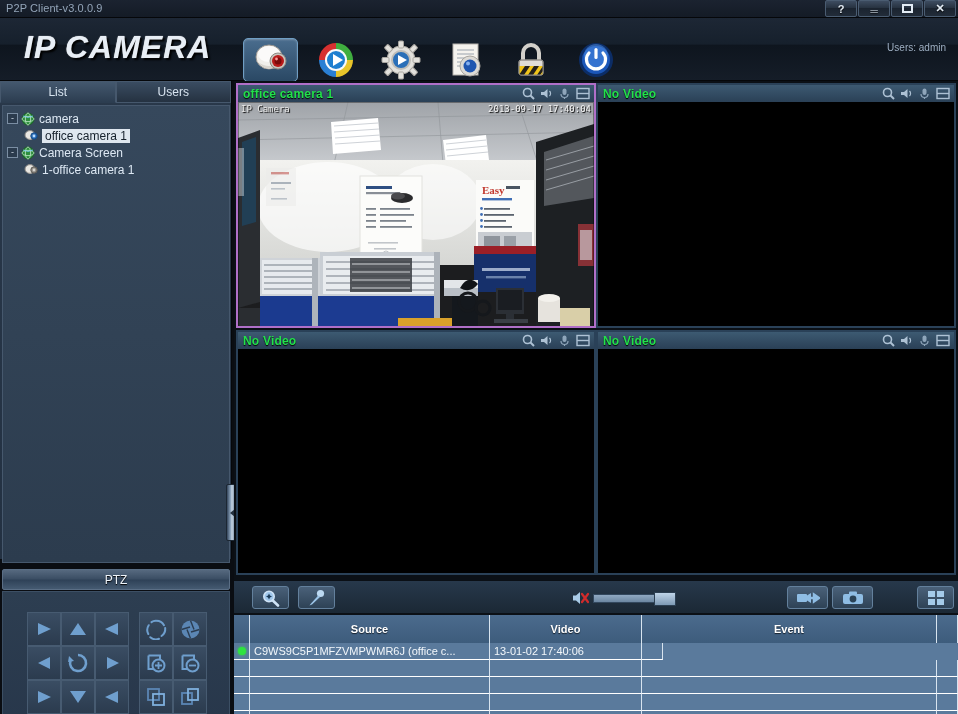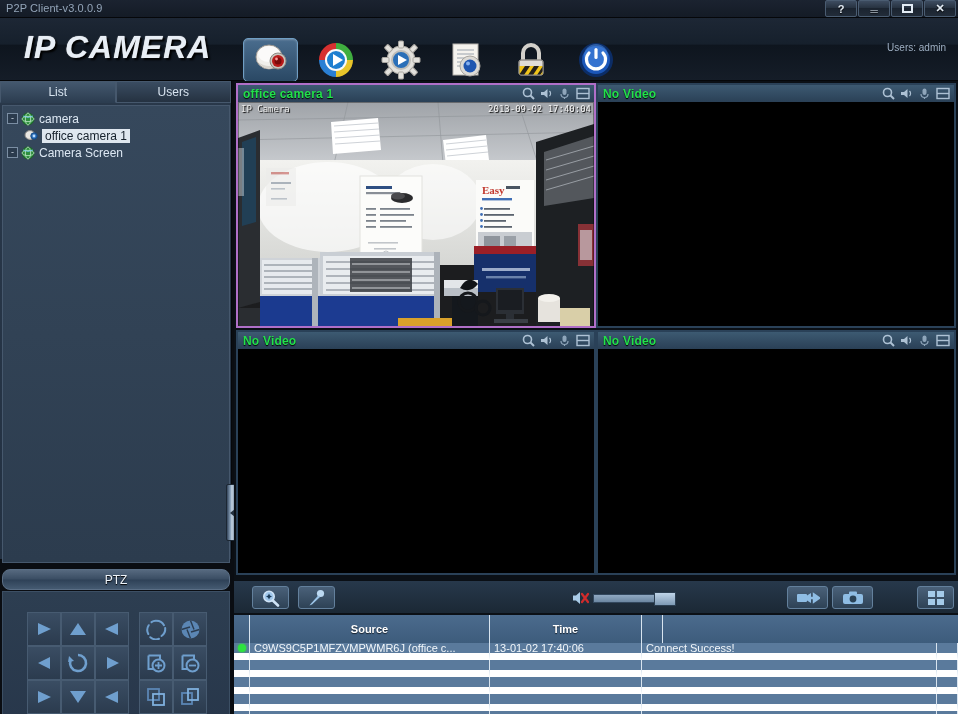--- a/index.html
+++ b/index.html
@@ -118,21 +118,21 @@
     border-right:5px solid #22303f;
   }
 
   .barlabel {
     position:absolute; left:2px; width:228px; height:21px;
     background: linear-gradient(to bottom,#56697f 0%,#3a4d63 48%,#2e4157 52%,#455a71 100%);
     border:1px solid #5a6e85; border-radius:2px;
     display:flex; align-items:center; justify-content:center;
     font-size:12px; color:#eef4fa; text-shadow:0 1px 1px #000;
   }
-  #ptzbar { top:488px;border-radius:8px; }
+  #ptzbar { top:488px; }
   .ptzbody {
     position:absolute; left:2px; top:510px; width:228px; height:152px;
     background: linear-gradient(to bottom,#2d3e51 0%, #27364a 100%);
     border:1px solid #3c4f64;
   }
   .padgrid {
     position:absolute; left:24px; top:20px;
     display:grid; grid-template-columns:repeat(3,34px); grid-template-rows:repeat(3,34px);
     border:1px solid #4d6party;
   }
@@ -190,22 +190,22 @@
   .evhead { display:flex; height:28px; background: linear-gradient(to bottom,#4b6b8d 0%,#3d5c7c 100%); }
   .evhead div {
     font-size:11px; font-weight:bold; color:#ffffff; text-shadow:0 1px 1px #16202b;
     display:flex; align-items:center; justify-content:center;
     border-right:1px solid #d8e4ef;
   }
   .evrow { display:flex; height:17px; }
   .evrow div {
     font-size:11px; color:#f2f7fb;
     display:flex; align-items:center; padding-left:4px;
-    border-right:1px solid #d8e4ef; border-bottom:7px solid #ffffff;
-    overflow:hidden; white-space:nowrap;text-decoration:underline;
+    border-right:1px solid #d8e4ef; border-bottom:1px solid #ffffff;
+    overflow:hidden; white-space:nowrap;
   }
   .c-led { width:16px; flex:0 0 auto; justify-content:center !important; padding-left:0 !important;}
   .c-src { width:240px; flex:0 0 auto; }
   .c-time{ width:152px; flex:0 0 auto; }
   .c-evt { flex:1 1 auto; }
   .c-tail{ width:21px; flex:0 0 auto; }
   .led { width:8px; height:8px; border-radius:50%; background:#2ee33f; box-shadow:0 0 3px #2ee33f; }
 </style>
 </head>
 <body>
@@ -347,20 +347,30 @@
         <span class="tgl">-</span>
         <svg class="gicon" viewBox="0 0 14 14">
           <circle cx="7" cy="7" r="6" fill="#2f8f3f" stroke="#1c5c28"></circle>
           <ellipse cx="7" cy="7" rx="6" ry="2.6" fill="none" stroke="#bfe8c6" stroke-width=".8"></ellipse>
           <ellipse cx="7" cy="7" rx="2.6" ry="6" fill="none" stroke="#bfe8c6" stroke-width=".8"></ellipse>
           <path d="M2 4 Q7 7 12 4" fill="none" stroke="#79c9ff" stroke-width=".8"></path>
         </svg>
         <span class="tlabel">Camera Screen</span>
       </div>
 
+      <div class="trow">
+        <span class="indent"></span>
+        <svg class="gicon" viewBox="0 0 14 14">
+          <ellipse cx="6" cy="6" rx="5" ry="4.4" fill="#e9e7e2" stroke="#8c8984"></ellipse>
+          <path d="M2 8 Q6 13 11 8 Q6 11 2 8Z" fill="#cfccc6"></path>
+          <circle cx="10" cy="7" r="3.2" fill="#8d8a84" stroke="#5e5b56"></circle>
+          <circle cx="10" cy="7" r="1.4" fill="#d8d5d0"></circle>
+        </svg>
+        <span class="tlabel">1-office camera 1</span>
+      </div>
     </div>
 
     <div class="splitter"></div>
 
     <div class="barlabel" id="ptzbar">PTZ</div>
 
     <div class="ptzbody">
       <div class="padgrid">
         <div class="pcell">
           <svg width="20" height="18" viewBox="0 0 20 18">
@@ -484,21 +494,21 @@
               <path d="M6.5 10.5 V12" stroke="#9fb5c9" stroke-width="1.2"></path>
             </svg>
           <svg width="14" height="13" viewBox="0 0 14 13">
               <rect x="1" y="1.5" width="12" height="10" fill="none" stroke="#c3d6e8" stroke-width="1.4"></rect>
               <path d="M1 6.5 H13" stroke="#c3d6e8" stroke-width="1.4"></path>
             </svg>
         </span>
       </div>
       <div class="vbody">
         <span class="osd-l">IP Camera</span>
-        <span class="osd-r">2013-09-02 17:40:04</span>
+        <span class="osd-r">2013-09-17 17:40:04</span>
         <svg width="356" height="228" viewBox="0 0 356 228" preserveAspectRatio="none">
           <defs>
             <linearGradient id="ceil" x1="0" y1="0" x2="0" y2="1">
               <stop offset="0" stop-color="#9fa3a8"></stop>
                 <stop offset="1" stop-color="#c8cbcf"></stop>
             </linearGradient>
             <linearGradient id="wall" x1="0" y1="0" x2="0" y2="1">
               <stop offset="0" stop-color="#f2f2ef"></stop>
                 <stop offset="1" stop-color="#d6d7d4"></stop>
             </linearGradient>
@@ -803,31 +813,31 @@
           <rect x="10" y="9" width="7" height="6" fill="#a5cbe9"></rect>
       </svg>
     </div>
 
   </div>
 
   <div class="evtable">
     <div class="evhead">
       <div class="c-led"></div>
       <div class="c-src">Source</div>
-      <div class="c-time">Time</div>
+      <div class="c-time">Video</div>
+      <div class="c-evt">Event</div>
       <div class="c-tail"></div>
     </div>
 
     <div class="evrow">
       <div class="c-led">
           <span class="led"></span>
         </div>
       <div class="c-src">C9WS9C5P1MFZVMPWMR6J (office c...</div>
       <div class="c-time">13-01-02 17:40:06</div>
-      <div class="c-evt">Connect Success!</div>
       <div class="c-tail"></div>
     </div>
     <div class="evrow">
       <div class="c-led"></div>
       <div class="c-src"></div>
       <div class="c-time"></div>
       <div class="c-evt"></div>
       <div class="c-tail"></div>
     </div>
     <div class="evrow">

